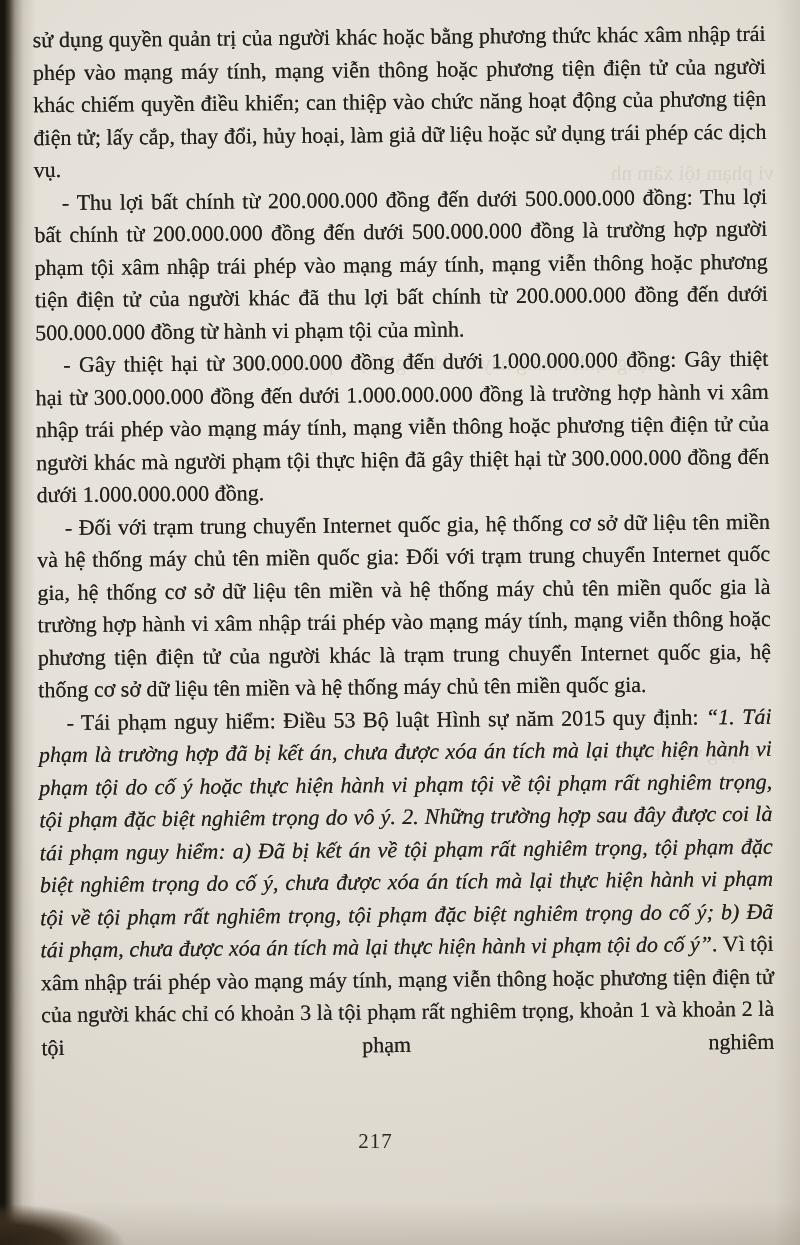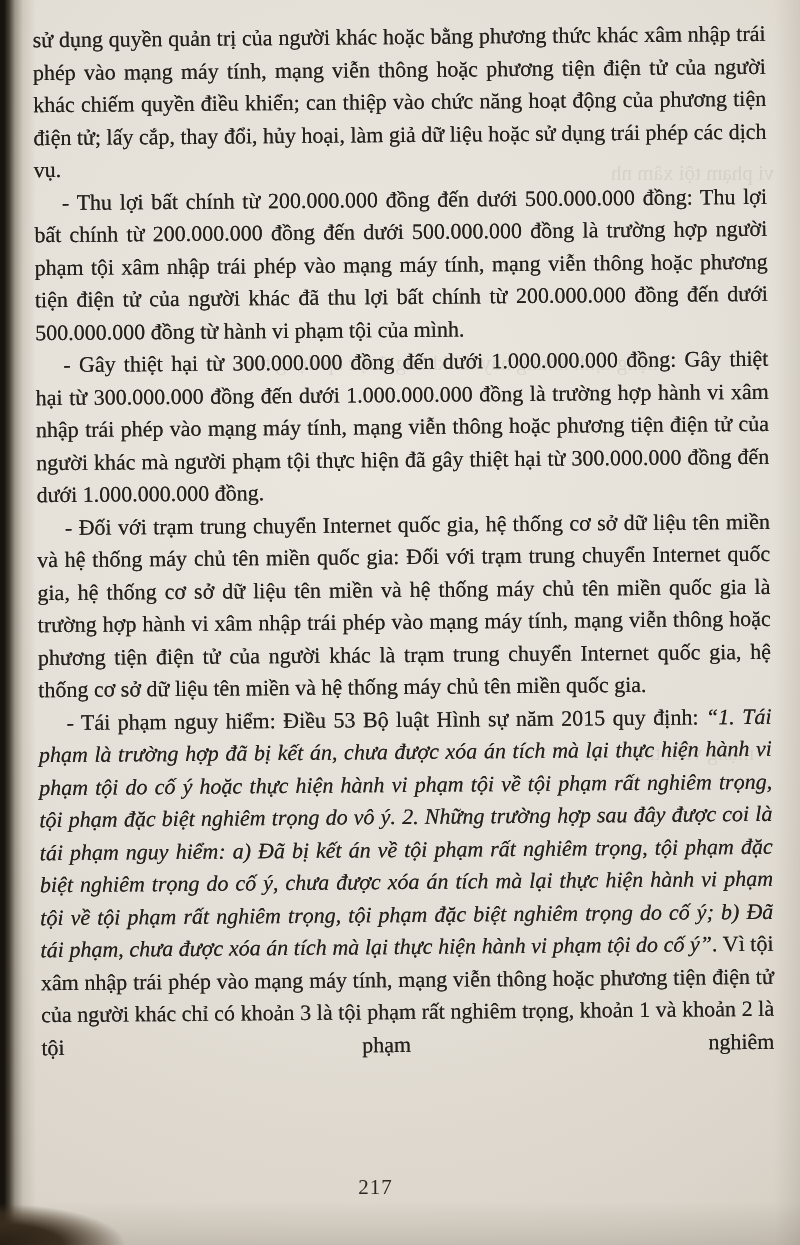--- a/index.html
+++ b/index.html
@@ -40,21 +40,21 @@
     font-size:22px;line-height:32.5px;color:#24211d;
     text-align:justify;
     text-shadow:0 0 .5px rgba(36,33,29,.85);
   }
   .para{margin:0;}
   .ind{text-indent:28px;}
   .cutoff{text-align-last:justify;}
   .it{font-style:italic;}
   .rm{font-style:normal;}
   .page-number{
-    position:absolute;left:37px;right:30px;top:1175px;
+    position:absolute;left:37px;right:30px;top:1129px;
     text-align:center;transform:translateX(-28px);
     font-size:21px;letter-spacing:1px;color:#2a2722;
   }
   
   .ghost{
     position:absolute;transform:scaleX(-1);
     opacity:.14;color:#7d766a;font-size:21px;
     filter:blur(.5px);white-space:nowrap;pointer-events:none;
   }
   .g0{top:161px;right:26px;}

